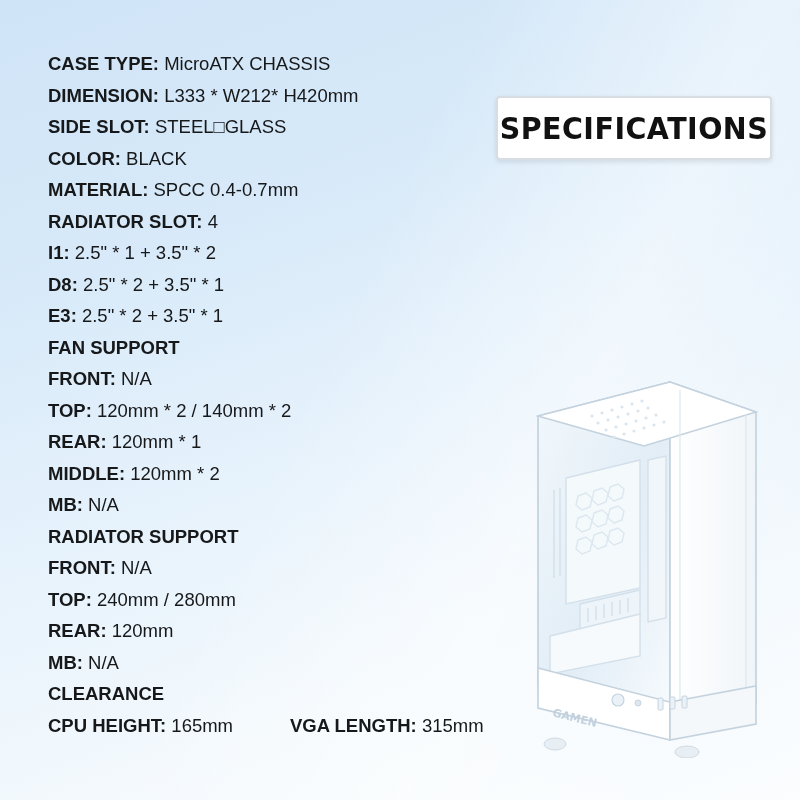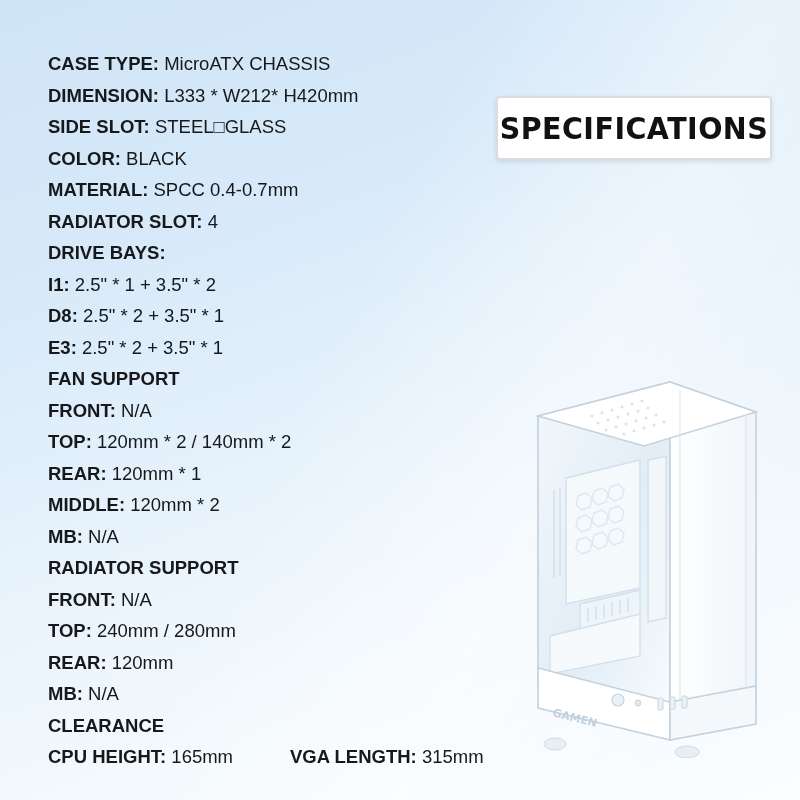--- a/index.html
+++ b/index.html
@@ -125,23 +125,20 @@
 
     <div class="spec-row">
       <span class="spec-label">MATERIAL:</span><span class="spec-value"> SPCC 0.4-0.7mm</span>
     </div>
 
     <div class="spec-row">
       <span class="spec-label">RADIATOR SLOT:</span><span class="spec-value"> 4</span>
     </div>
 
 
-    <div class="spec-row heading">
-      <span class="spec-label">DRIVE BAYS:</span><span class="spec-value"></span>
-    </div>
 
     <div class="spec-row">
       <span class="spec-label">I1:</span><span class="spec-value"> 2.5" * 1 + 3.5" * 2</span>
     </div>
 
     <div class="spec-row">
       <span class="spec-label">D8:</span><span class="spec-value"> 2.5" * 2 + 3.5" * 1</span>
     </div>
 
     <div class="spec-row">

